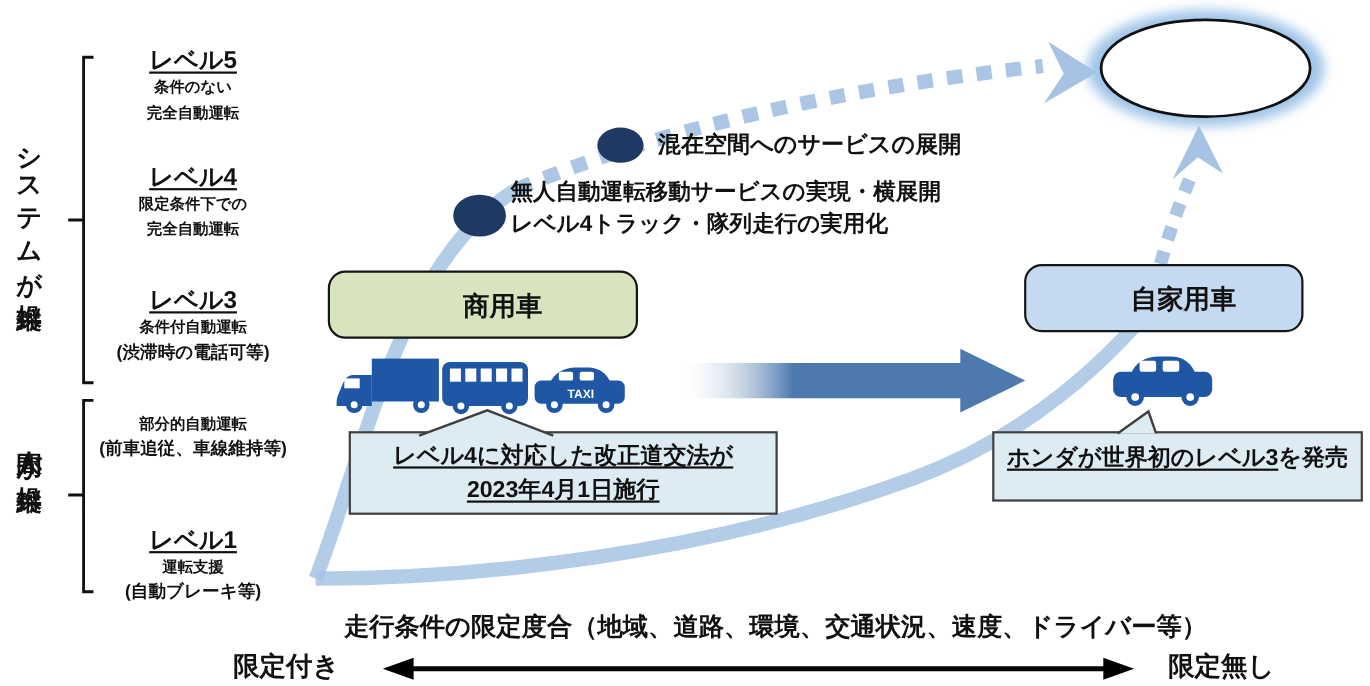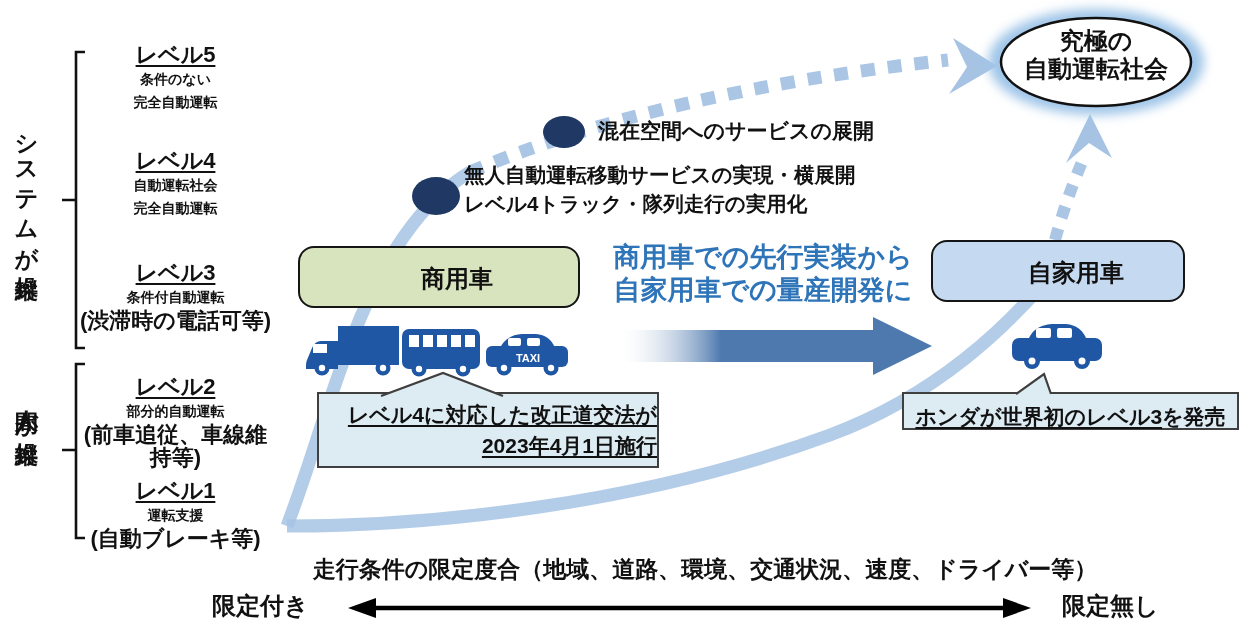--- a/index.html
+++ b/index.html
@@ -8,21 +8,21 @@
     font-family:"Liberation Sans","DejaVu Sans",sans-serif;color:#111;
   }
   svg.layer{position:absolute;left:0;top:0;}
   #bg{z-index:0;}
   #fg{z-index:3;pointer-events:none;}
   .abs{position:absolute;z-index:2;}
   
   .level{left:73px;width:205px;text-align:center;line-height:23px;}
   .lv-name{font-size:22px;font-weight:bold;text-decoration:underline;text-underline-offset:3px;line-height:26px;}
   .lv-line{font-size:14px;font-weight:bold;}
-  .lv-paren{font-size:22px;font-weight:bold;}
+  .lv-paren{font-size:16px;font-weight:bold;}
   .vlabel{
     writing-mode:vertical-rl;text-orientation:upright;
     font-size:23px;font-weight:bold;letter-spacing:2px;left:12px;
   }
   
   .milestone1{left:598px;top:117px;font-size:21px;font-weight:bold;}
   .milestone2{left:464px;top:160px;font-size:20.5px;font-weight:bold;line-height:29px;}
   
   .catbox{
     height:62px;border:2.5px solid #151515;border-radius:16px;
@@ -30,24 +30,24 @@
     box-sizing:border-box;
     padding-left:36px;
   }
   #commercial-box{left:298px;top:246px;width:282px;background:#d7e4bd;}
   #private-box{left:931px;top:240px;width:254px;background:#c5d9f0;}
   
   .center-msg{left:596px;top:241px;width:334px;text-align:center;color:#2e74b8;
     font-size:27px;font-weight:bold;line-height:33px;}
   
   .callout{background:#ddebf3;border:2px solid #3f3f3f;box-sizing:border-box;text-align:center;}
-  #law-callout{left:317px;top:392px;width:342px;height:76px;font-size:21px;font-weight:bold;
-    line-height:31px;padding-top:5px;text-align:right;}
+  #law-callout{left:317px;top:392px;width:390px;height:76px;font-size:21px;font-weight:bold;
+    line-height:31px;padding-top:5px;}
   #law-callout .u{text-decoration:underline;text-underline-offset:3px;}
-  #honda-callout{left:902px;top:392px;width:337px;height:38px;font-size:21px;font-weight:bold;line-height:46px;}
+  #honda-callout{left:902px;top:392px;width:337px;height:64px;font-size:21px;font-weight:bold;line-height:46px;}
   #honda-callout .u{text-decoration:underline;text-underline-offset:3px;}
   
   .goal-text{left:996px;top:27px;width:200px;text-align:center;font-size:24px;font-weight:bold;line-height:28px;}
   
   .axis-title{left:255px;top:554px;width:900px;text-align:center;font-size:23px;font-weight:bold;}
   .axis-left{left:212px;top:590px;font-size:24px;font-weight:bold;}
   .axis-right{left:1062px;top:590px;font-size:24px;font-weight:bold;}
 </style>
 </head>
 <body>
@@ -143,69 +143,60 @@
   <div class="abs vlabel" style="top:392px;">人間が操縦</div>
 
   <div class="abs level" style="top:42px;">
     <div class="lv-name">レベル5</div>
     <div class="lv-line">条件のない</div>
     <div class="lv-line">完全自動運転</div>
   </div>
 
   <div class="abs level" style="top:148px;">
     <div class="lv-name">レベル4</div>
-    <div class="lv-line">自動運転社会</div>
+    <div class="lv-line">限定条件下での</div>
     <div class="lv-line">完全自動運転</div>
   </div>
 
   <div class="abs level" style="top:260px;">
     <div class="lv-name">レベル3</div>
     <div class="lv-line">条件付自動運転</div>
     <div class="lv-paren">(渋滞時の電話可等)</div>
   </div>
 
   <div class="abs level" style="top:374px;">
-    <div class="lv-name">レベル2</div>
     <div class="lv-line">部分的自動運転</div>
     <div class="lv-paren">(前車追従、車線維持等)</div>
   </div>
 
   <div class="abs level" style="top:478px;">
     <div class="lv-name">レベル1</div>
     <div class="lv-line">運転支援</div>
     <div class="lv-paren">(自動ブレーキ等)</div>
   </div>
 
   <div class="abs milestone1">混在空間へのサービスの展開</div>
   <div class="abs milestone2">
     <div>無人自動運転移動サービスの実現・横展開</div>
     <div>レベル4トラック・隊列走行の実用化</div>
   </div>
 
   <div id="commercial-box" class="abs catbox">商用車</div>
   <div id="private-box" class="abs catbox">自家用車</div>
 
-  <div class="abs center-msg">
-    <div>商用車での先行実装から</div>
-    <div>自家用車での量産開発に</div>
-  </div>
 
   <div id="law-callout" class="abs callout">
     <div class="u">レベル4に対応した改正道交法が</div>
     <div class="u">2023年4月1日施行</div>
   </div>
 
   <div id="honda-callout" class="abs callout">
     <span class="u">ホンダが世界初のレベル3</span><span>を発売</span>
   </div>
 
-  <div class="abs goal-text">
-    <div>究極の</div>
-    <div>自動運転社会</div>
-  </div>
 
   <div class="abs axis-title">走行条件の限定度合（地域、道路、環境、交通状況、速度、ドライバー等）</div>
   <div class="abs axis-left">限定付き</div>
   <div class="abs axis-right">限定無し</div>
 
   <svg id="fg" class="layer" width="1245" height="624" viewBox="0 0 1245 624">
     <path d="M 381 396 L 443 373 L 503 396" fill="#ddebf3" stroke="#3f3f3f" stroke-width="2.2"></path>
     <path d="M 1016 394 L 1044 374 L 1051 394" fill="#ddebf3" stroke="#3f3f3f" stroke-width="2.2"></path>
   </svg>
 

